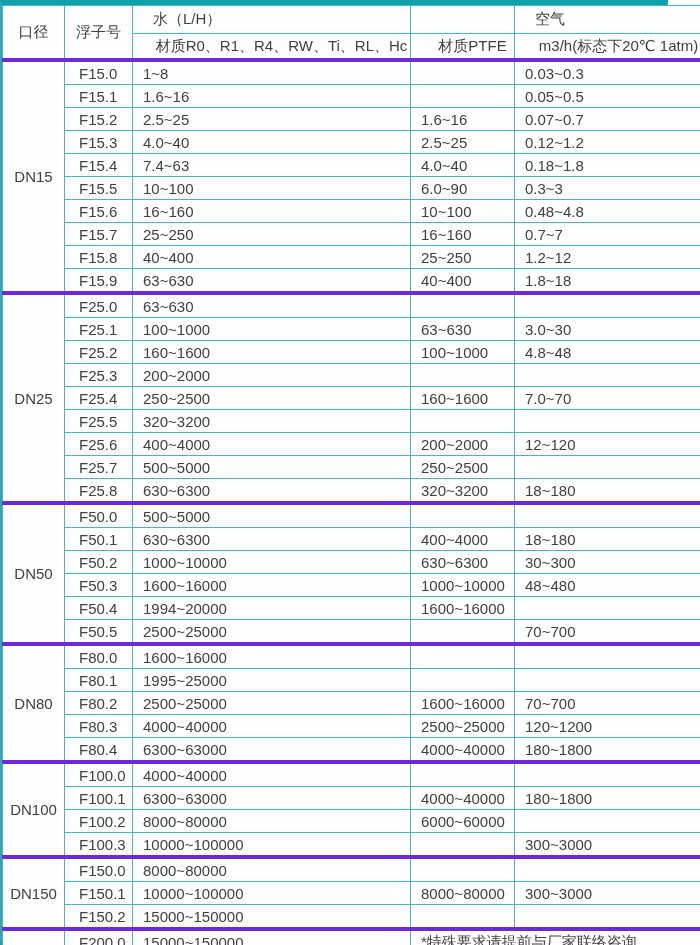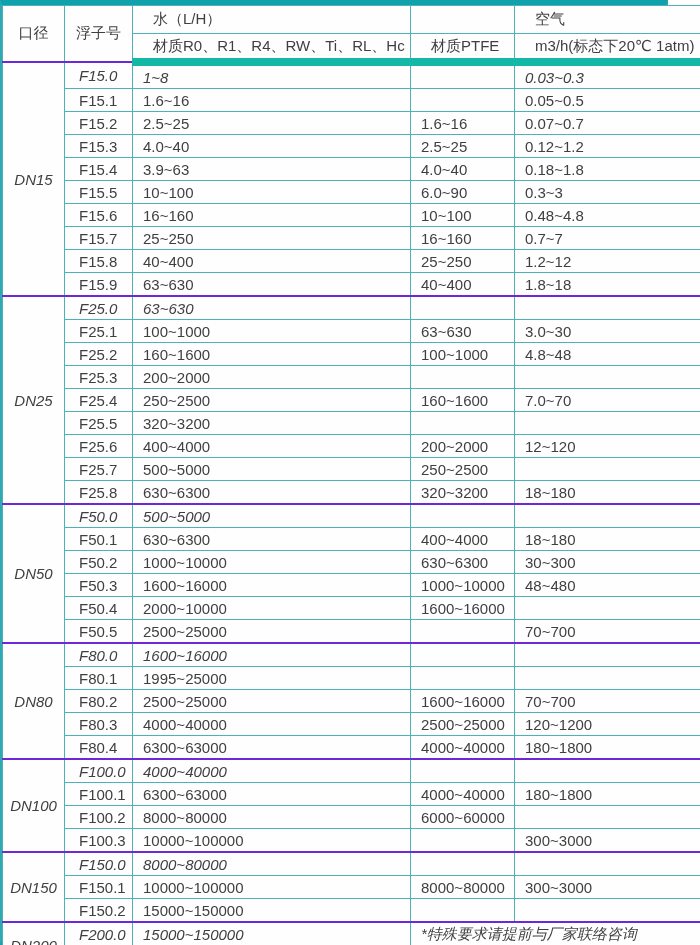--- a/index.html
+++ b/index.html
@@ -31,22 +31,22 @@
     white-space:nowrap;
     overflow:hidden;
     vertical-align:middle;
     background:#fdfefd;
   }
   .spec thead th{height:27px;padding-left:20px;}
   .spec thead tr.sub th{height:24px;}
   .spec th.center, .spec td.center{text-align:center;padding:0;}
   .spec td.floatno{padding-left:14px;}
   .spec tbody td{height:22px;}
-  tr.sec td{border-top:2px solid #6d28d9;font-style:italic;}
-  .spec thead tr.sub th{border-bottom:8px solid #14b8a6;}
+  tr.sec td{border-top:4px solid #6d28d9;}
+  .spec thead tr.sub th{border-bottom:2px solid #14b8a6;text-align:center;}
 </style>
 </head>
 <body>
 
 <div class="frame">
   <table class="spec">
     <colgroup>
       <col style="width:62px">
       <col style="width:68px">
       <col style="width:278px">
@@ -88,21 +88,21 @@
           <td>0.07~0.7</td>
         </tr>
         <tr>
           <td class="floatno">F15.3</td>
           <td>4.0~40</td>
           <td>2.5~25</td>
           <td>0.12~1.2</td>
         </tr>
         <tr>
           <td class="floatno">F15.4</td>
-          <td>3.9~63</td>
+          <td>7.4~63</td>
           <td>4.0~40</td>
           <td>0.18~1.8</td>
         </tr>
         <tr>
           <td class="floatno">F15.5</td>
           <td>10~100</td>
           <td>6.0~90</td>
           <td>0.3~3</td>
         </tr>
         <tr>
@@ -204,21 +204,21 @@
           <td>30~300</td>
         </tr>
         <tr>
           <td class="floatno">F50.3</td>
           <td>1600~16000</td>
           <td>1000~10000</td>
           <td>48~480</td>
         </tr>
         <tr>
           <td class="floatno">F50.4</td>
-          <td>2000~10000</td>
+          <td>1994~20000</td>
           <td>1600~16000</td>
           <td></td>
         </tr>
         <tr>
           <td class="floatno">F50.5</td>
           <td>2500~25000</td>
           <td></td>
           <td>70~700</td>
         </tr>
         <tr class="sec">

